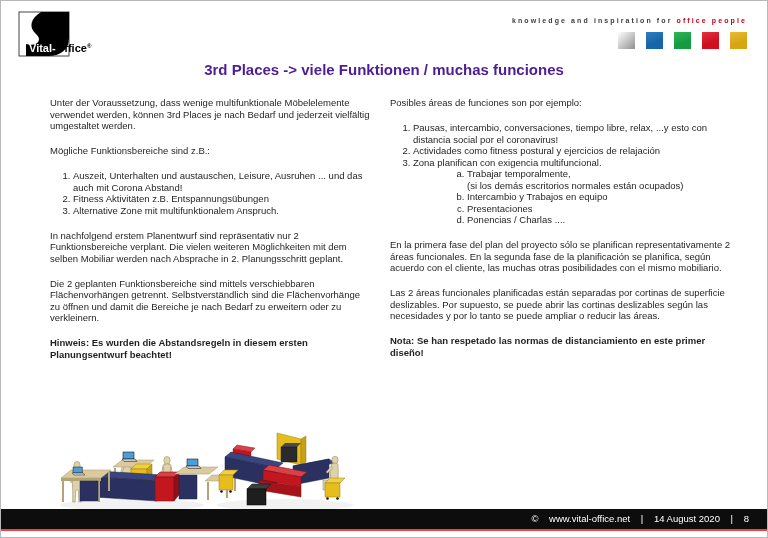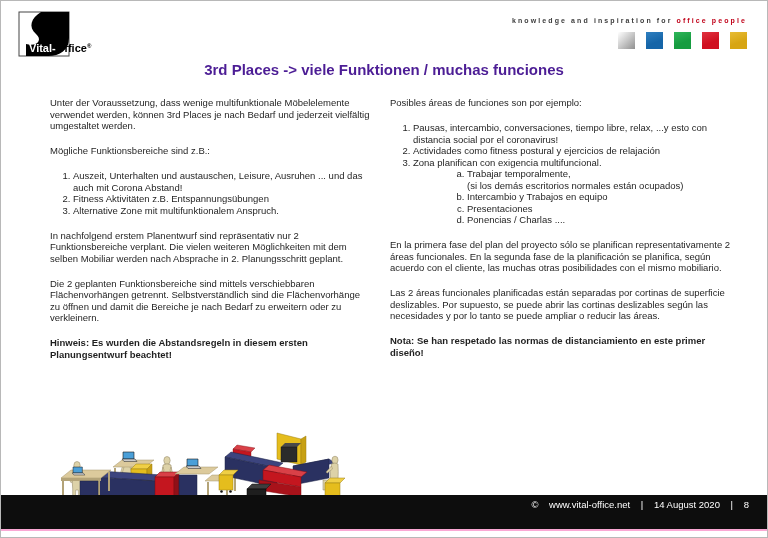--- a/index.html
+++ b/index.html
@@ -41,22 +41,22 @@
   ol.main>li{margin:0;}
   ol.sub{margin:0;padding-left:54px;list-style:lower-alpha;}
   .cont{display:block;}
   .note{font-weight:bold;}
 
   
   .illustration{position:absolute;left:56px;top:424px;width:302px;height:90px;}
 
   
   .footer{
-    position:absolute;left:0;right:0;bottom:6px;height:36px;
-    background:var(--footer_bg,#0d0d0d);border-bottom:2px solid #f9a8d4;
+    position:absolute;left:0;right:0;bottom:6px;height:22px;
+    background:var(--footer_bg,#0d0d0d);border-bottom:2px solid #ef4444;
     color:#fff;font-size:9.5px;line-height:20px;text-align:right;padding-right:18px;
     box-sizing:border-box;
   }
   .footer span{margin-left:8px;}
   .footer .site{text-decoration:none;color:#fff;}
 </style>
 </head>
 <body>
 
 <div class="page">

